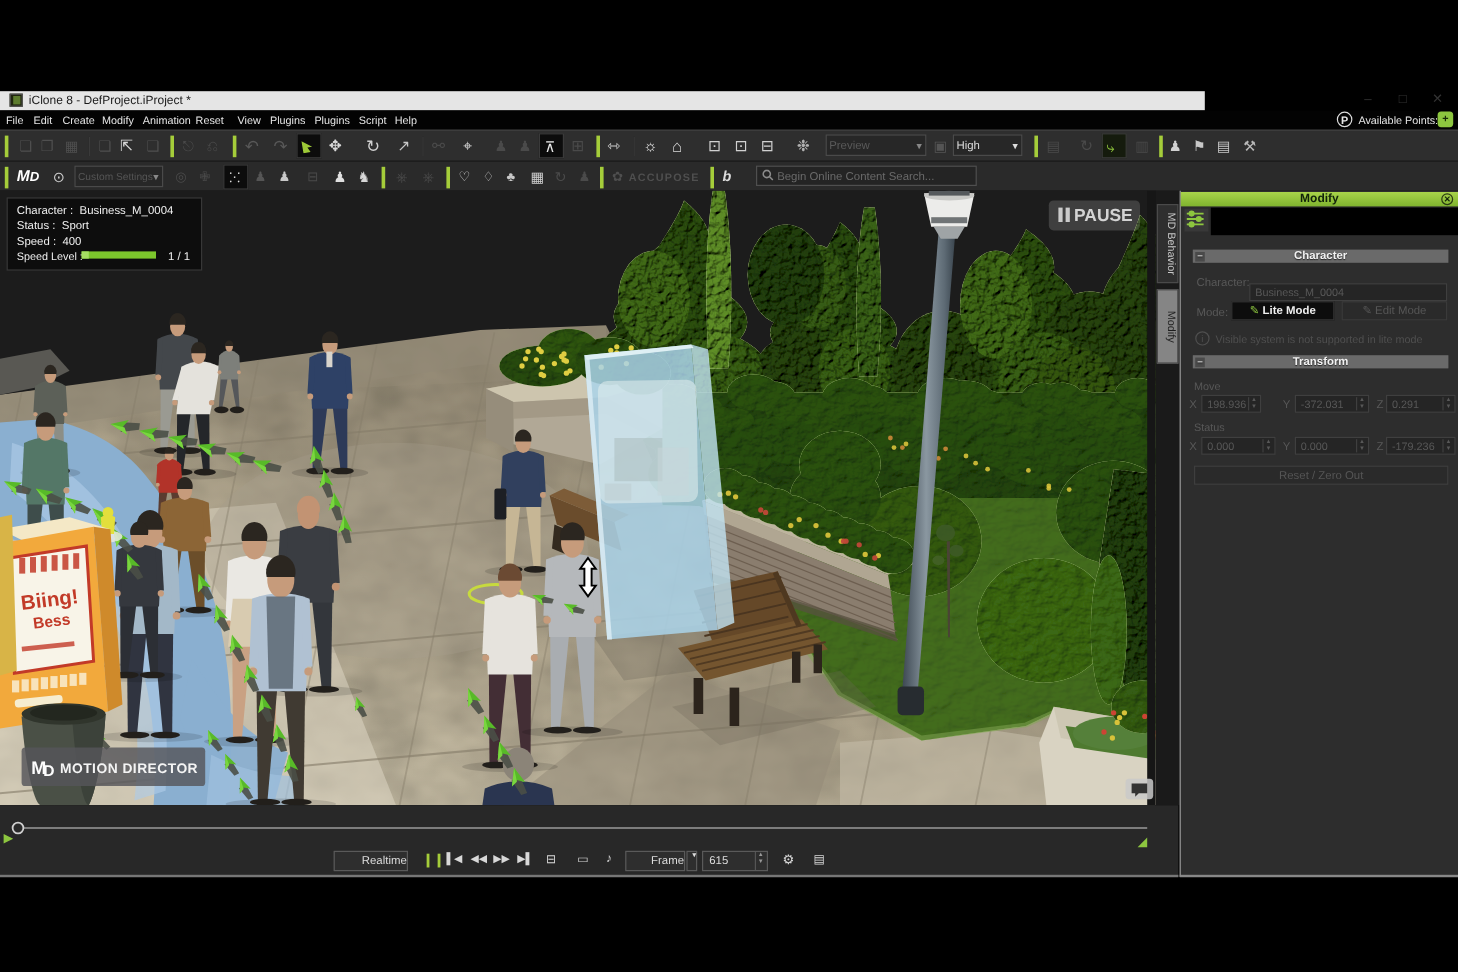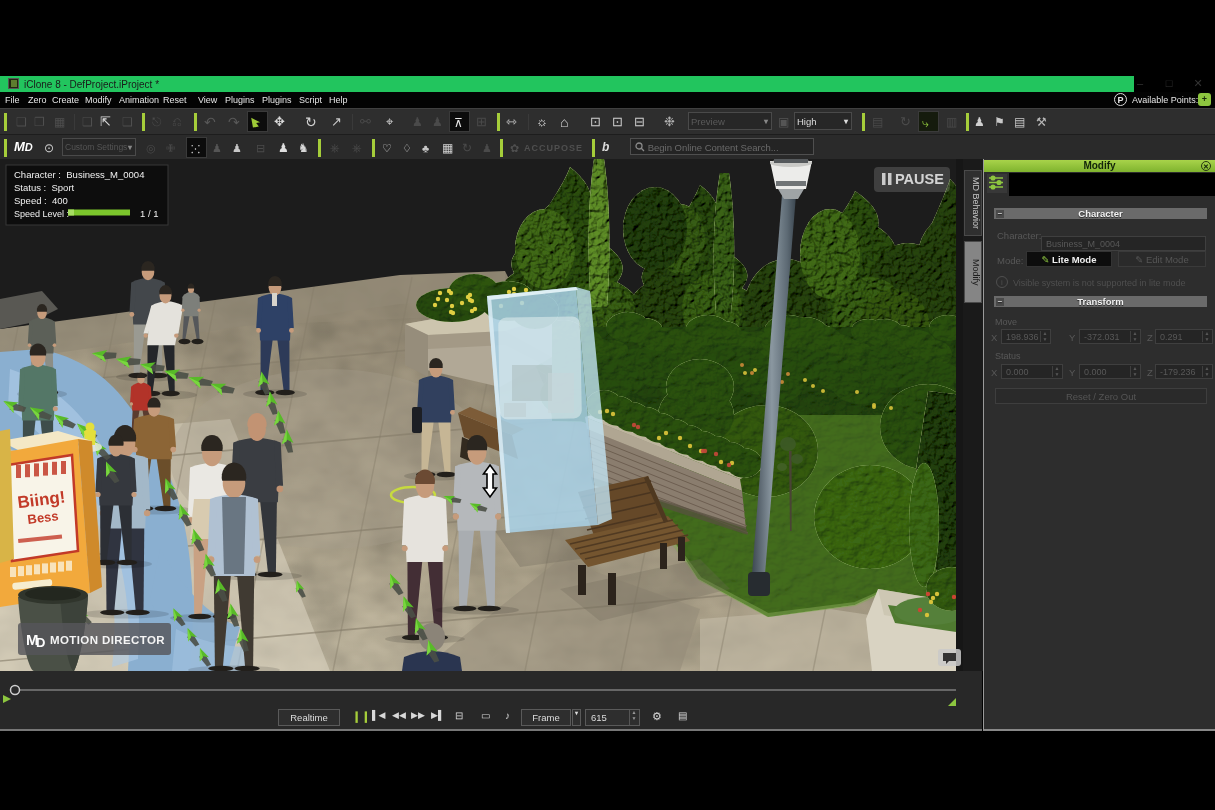--- a/index.html
+++ b/index.html
@@ -1,18 +1,18 @@
 <!DOCTYPE html>
 <html><head><meta charset="utf-8"><style>
 *{margin:0;padding:0;box-sizing:border-box}
 html,body{width:1215px;height:810px;background:#000;overflow:hidden;
  font-family:"Liberation Sans",sans-serif}
 #app{position:relative;width:1215px;height:810px;background:#000}
 .abs{position:absolute}
-#title{left:0;top:76px;width:1134px;height:16px;background:#22c55e;color:#1a1a1a;font-size:10px}
+#title{left:0;top:76px;width:1004px;height:16px;background:#e5e5e5;color:#1a1a1a;font-size:10px}
 #title .txt{position:absolute;left:24px;top:2.5px}
 #title .lic{position:absolute;left:8px;top:2px;width:11px;height:11px;background:#20260f;border:1px solid #555}
 #title .lic b{position:absolute;left:2px;top:1px;width:6px;height:7px;background:#5d7c2e}
 .wbtn{position:absolute;top:0;width:14px;height:16px;color:#333;font-size:11px;text-align:center;line-height:15px}
 #menu{left:0;top:92px;width:1215px;height:16px;background:#030303;color:#e6e6e6;font-size:9px}
 #menu span{position:absolute;top:2.5px}
 #row1{left:0;top:108px;width:1215px;height:26px;background:#2e2e2e;border-top:1px solid #404040}
 #row2{left:0;top:134px;width:1215px;height:25px;background:#2a2a2a;border-top:1px solid #1d1d1d}
 .gb{position:absolute;width:3px;height:18px;background:#a5cd3a}
 .vsep{position:absolute;top:5px;width:1px;height:16px;background:#1f1f1f;border-right:1px solid #3a3a3a}
@@ -31,39 +31,39 @@
 .shead{position:absolute;left:10px;width:213px;height:11px;background:#6a6a6a;color:#f2f2f2;
  font-size:9.5px;font-weight:bold;text-align:center;line-height:11px;text-shadow:0 1px 1px #222}
 .shead i{position:absolute;left:2px;top:1.5px;width:8px;height:8px;background:#4a4a4a;font-style:normal;line-height:7px;font-size:8px;color:#ccc}
 .dlab{position:absolute;color:#585858;font-size:9.5px}
 .dinp{position:absolute;height:15px;background:#252525;border:1px solid #3f3f3f;color:#585858;
  font-size:9px;line-height:14px;padding-left:4px}
 .spin{position:absolute;right:1px;top:1px;width:9px;height:11px;border-left:1px solid #3f3f3f;
  font-size:5px;color:#585858;text-align:center;line-height:5.5px;font-style:normal}
 #tl{left:0;top:671px;width:982px;height:60px;background:#282828;border-bottom:2px solid #777}
 .pbtn{position:absolute;top:38px;height:17px;border:1px solid #5a5a5a;background:#2e2e2e;color:#ddd;
- font-size:9.5px;text-align:center}
+ font-size:9.5px;text-align:right}
 .picon{position:absolute;top:39px;color:#d8d8d8;font-size:11px;font-style:normal}
 #foot{left:0;top:733px;width:1215px;height:77px;background:#000}
 </style></head><body>
 <div id="app">
 
 <div id="title" class="abs">
       <i class="lic">
         <b></b>
       </i>
       <span class="txt">iClone 8 - DefProject.iProject *</span>
 <span class="wbtn" style="left:1133px">–</span>
 <span class="wbtn" style="left:1162px">□</span>
 <span class="wbtn" style="left:1191px">✕</span>
     </div>
 
 <div id="menu" class="abs">
 <span style="left:5px">File</span>
-      <span style="left:28px">Zero</span>
+      <span style="left:28px">Edit</span>
       <span style="left:52px">Create</span>
 <span style="left:85px">Modify</span>
       <span style="left:119px">Animation</span>
       <span style="left:163px">Reset</span>
 <span style="left:198px">View</span>
       <span style="left:225px">Plugins</span>
       <span style="left:262px">Plugins</span>
 <span style="left:299px">Script</span>
       <span style="left:329px">Help</span>
 <span style="left:1114px;top:1px;width:13px;height:13px;border:1.5px solid #ddd;border-radius:50%;text-align:center;line-height:12px;font-size:9px;font-weight:bold">P</span>

